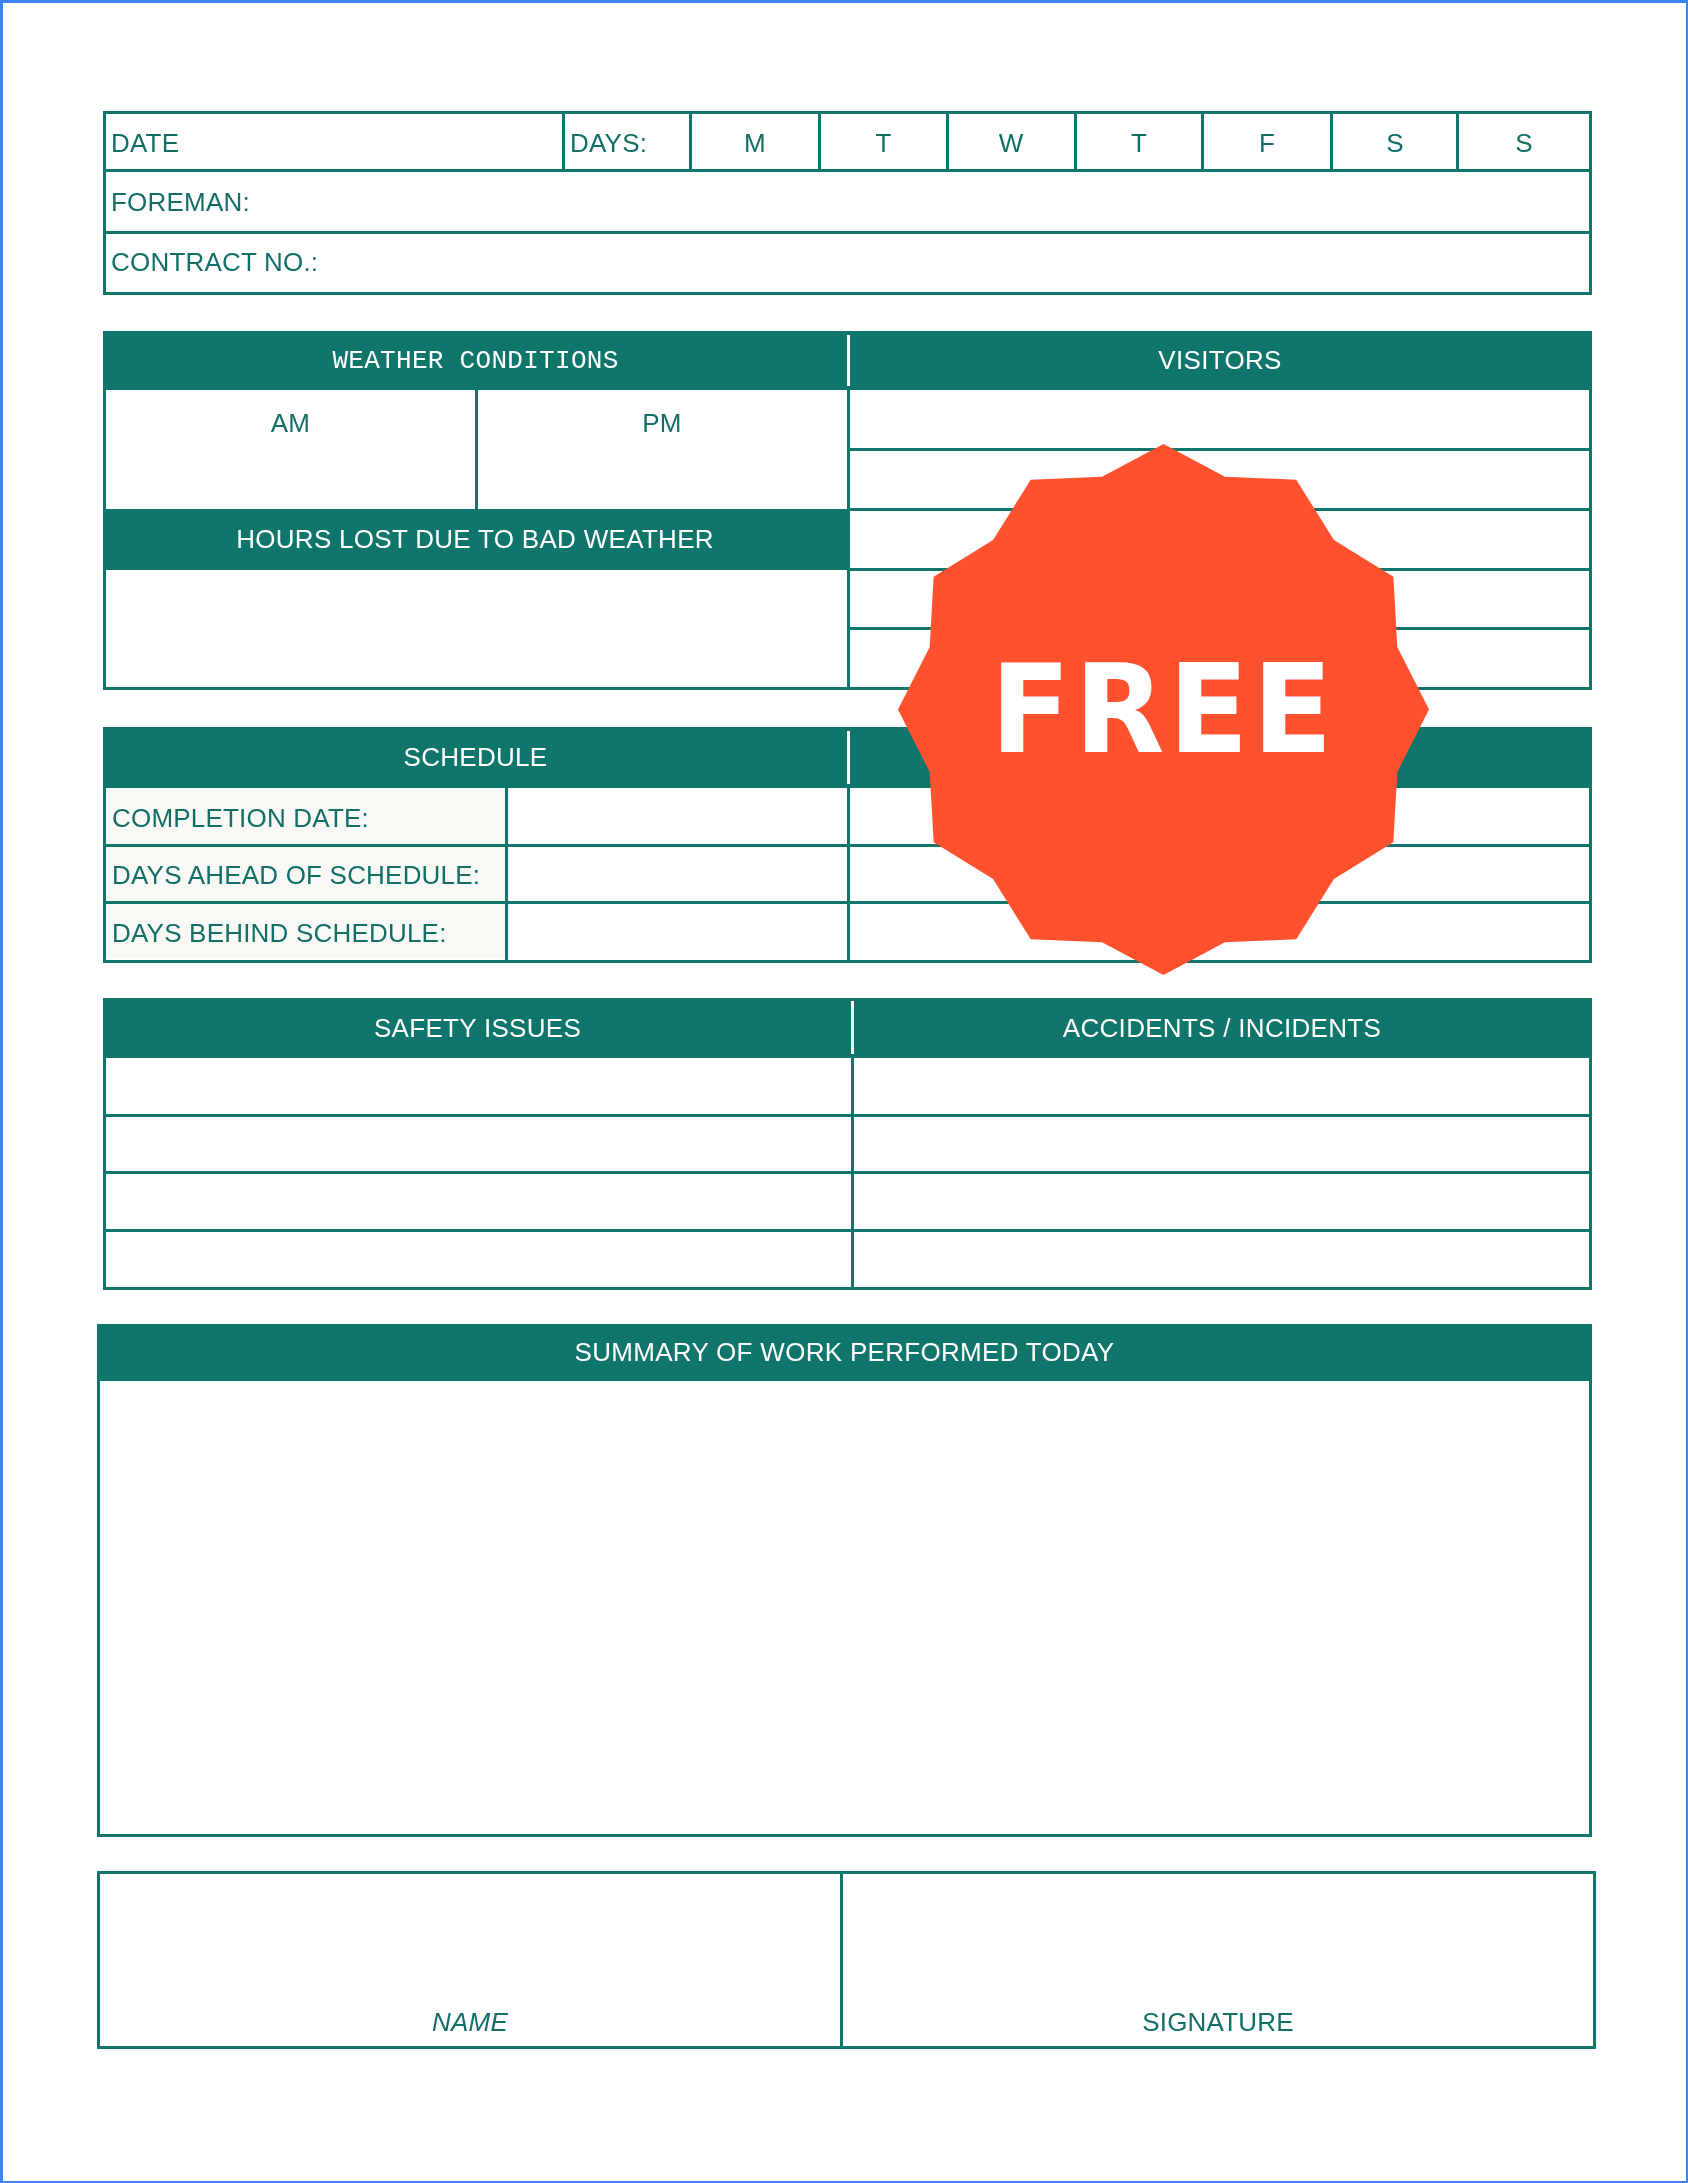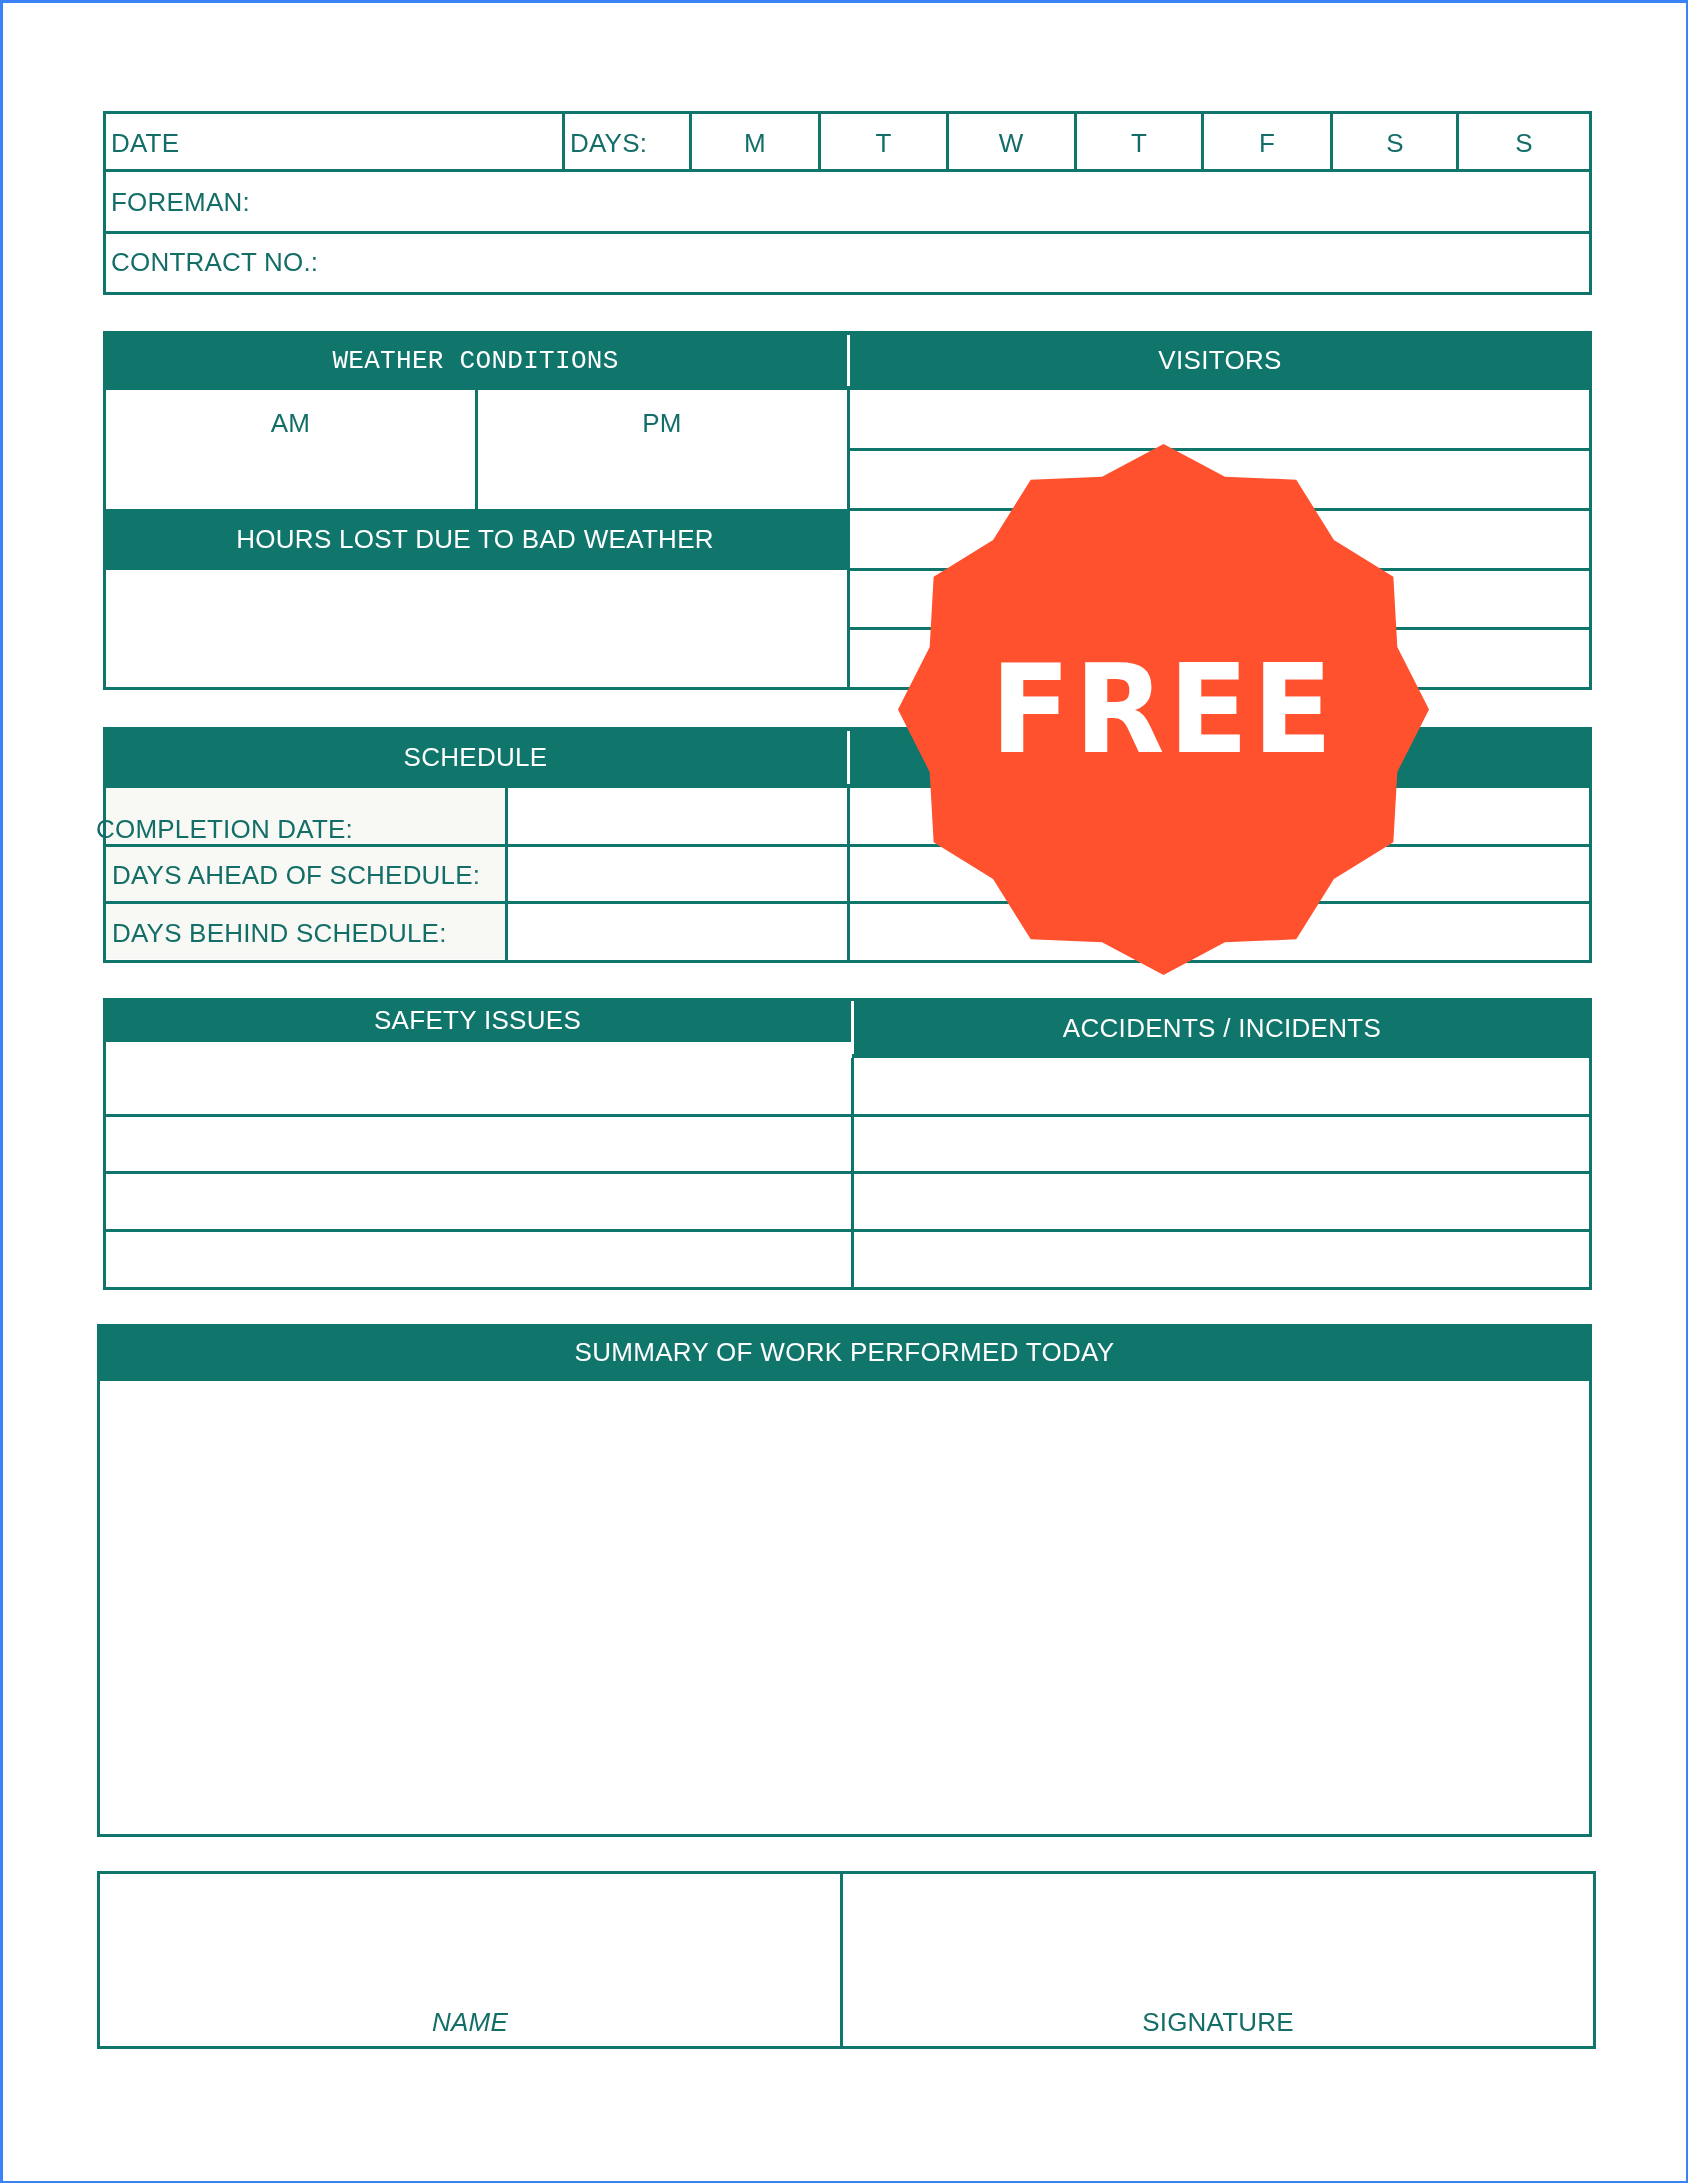--- a/index.html
+++ b/index.html
@@ -89,31 +89,31 @@
   <div class="hdr" style="left:845px; top:724px; width:744px; height:61px;"></div>
   <div class="hdr-sep" style="left:844px; top:728px; height:53px;"></div>
 
   <div class="abs teal-border" style="left:100px; top:724px; width:1489px; height:236px; border-top:none;"></div>
   <div class="cell-label-bg" style="left:103px; top:785px; width:399px; height:171px;"></div>
   <div class="vline" style="left:502px; top:785px; height:174px;"></div>
   <div class="vline" style="left:844px; top:785px; height:174px;"></div>
   <div class="hline" style="left:100px; top:841px; width:1489px;"></div>
   <div class="hline" style="left:100px; top:898px; width:1489px;"></div>
 
-  <div class="lbl" style="left:93px; top:800px;margin-top:11px;">COMPLETION DATE:</div>
+  <div class="lbl" style="left:109px; top:800px;">COMPLETION DATE:</div>
   <div class="lbl" style="left:109px; top:857px;">DAYS AHEAD OF SCHEDULE:</div>
   <div class="lbl" style="left:109px; top:915px;">DAYS BEHIND SCHEDULE:</div>
   <div class="abs" style="left:506px; top:788px; width:337px; height:51px;"></div>
   <div class="abs" style="left:506px; top:844px; width:337px; height:52px;"></div>
   <div class="abs" style="left:506px; top:902px; width:337px; height:53px;"></div>
   <div class="abs" style="left:848px; top:788px; width:738px; height:51px;"></div>
   <div class="abs" style="left:848px; top:844px; width:738px; height:52px;"></div>
   <div class="abs" style="left:848px; top:902px; width:738px; height:53px;"></div>
 
-  <div class="hdr" style="left:100px; top:995px; width:749px; height:44px;">
+  <div class="hdr" style="left:100px; top:995px; width:749px; height:60px;">
       <span>SAFETY ISSUES</span>
     </div>
   <div class="hdr" style="left:849px; top:995px; width:740px; height:60px;">
       <span>ACCIDENTS / INCIDENTS</span>
     </div>
   <div class="hdr-sep" style="left:848px; top:998px; height:53px;"></div>
 
   <div class="abs teal-border" style="left:100px; top:995px; width:1489px; height:292px; border-top:none;"></div>
   <div class="vline" style="left:848px; top:1055px; height:232px;"></div>
   <div class="hline" style="left:100px; top:1111px; width:1489px;"></div>

